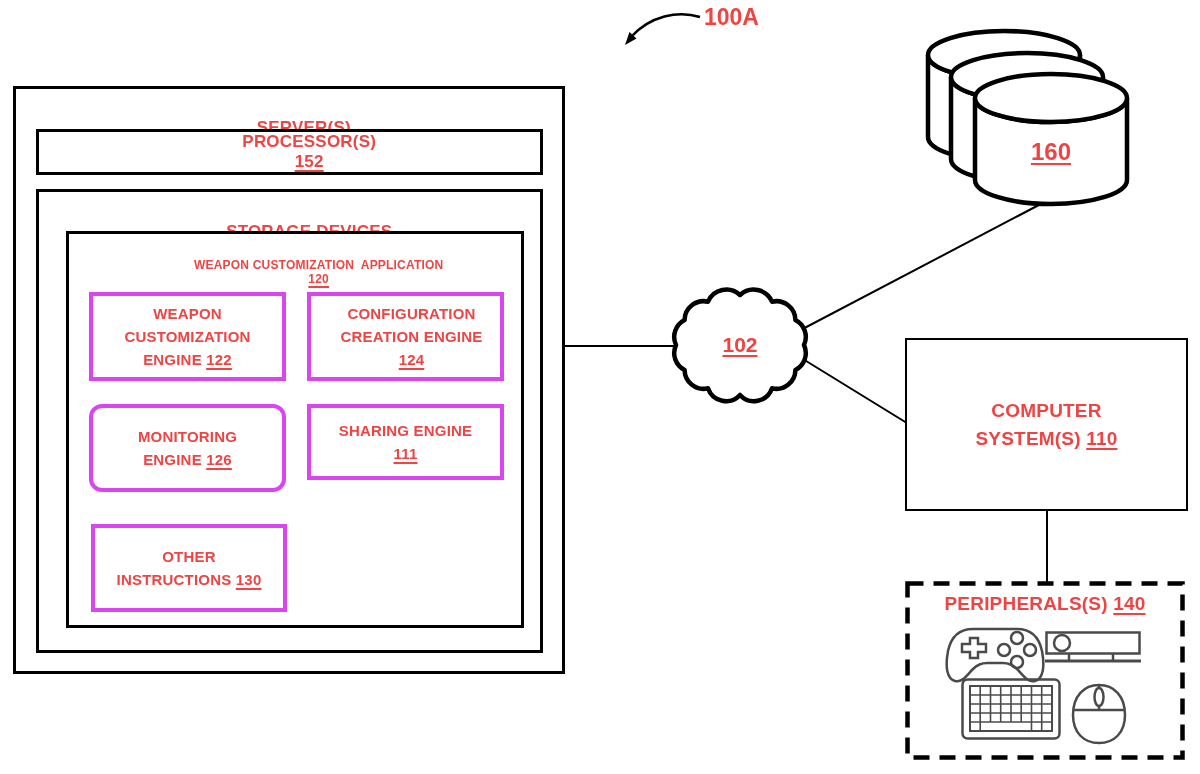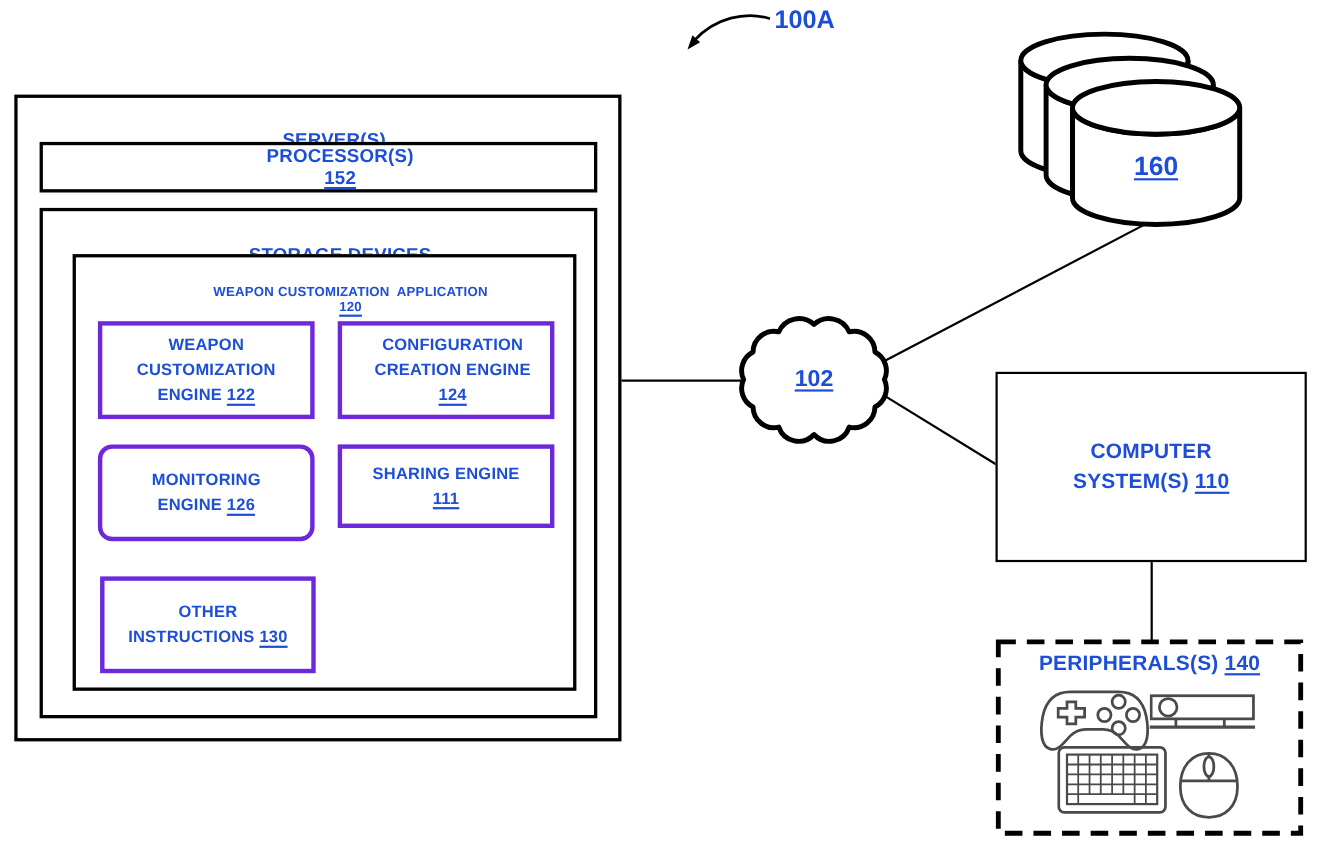--- a/index.html
+++ b/index.html
@@ -3,21 +3,21 @@
 <meta charset="utf-8">
 <style>
   * { margin: 0; padding: 0; box-sizing: border-box; }
   html,body { background:#fff; }
   .page {
     position: relative;
     width: 1200px;
     height: 774px;
     background: #fff;
     font-family: "Liberation Sans", sans-serif;
-    color: #1d4ed8;
+    color: #ef4444;
     overflow: hidden;
   }
   svg { display:block; }
   .abs { position: absolute; }
 
   
   #connector-layer { position:absolute; left:0; top:0; width:1200px; height:774px; }
 
   
   .obox { position:absolute; background:#fff; border:3px solid #000; }
@@ -42,21 +42,21 @@
   #processor-box{ left:20px;  top:40px;  width:507px; height:46px;
                   display:flex; align-items:center; justify-content:center; }
   #storage-box  { left:20px;  top:100px; width:507px; height:464px; }
   #storage-title{ padding-top:10px; }
   #application-box { left:27px; top:39px; width:458px; height:397px; }
   #application-title { padding-top:10px; font-size:12px;padding-left:12px; }
 
   .module-box {
     position:absolute;
     background:#fff;
-    border:4px solid #6d28d9;
+    border:4px solid #d946ef;
     display:flex; flex-direction:column;
     align-items:center; justify-content:center;
     text-align:center;
     font-weight:bold;
     font-size:15px;
     line-height:23px;
     letter-spacing:.2px;
   }
   #module-122 { left:20px;  top:58px;  width:197px; height:89px; }
   #module-124 { left:238px; top:58px;  width:197px; height:89px;padding-left:12px; }

